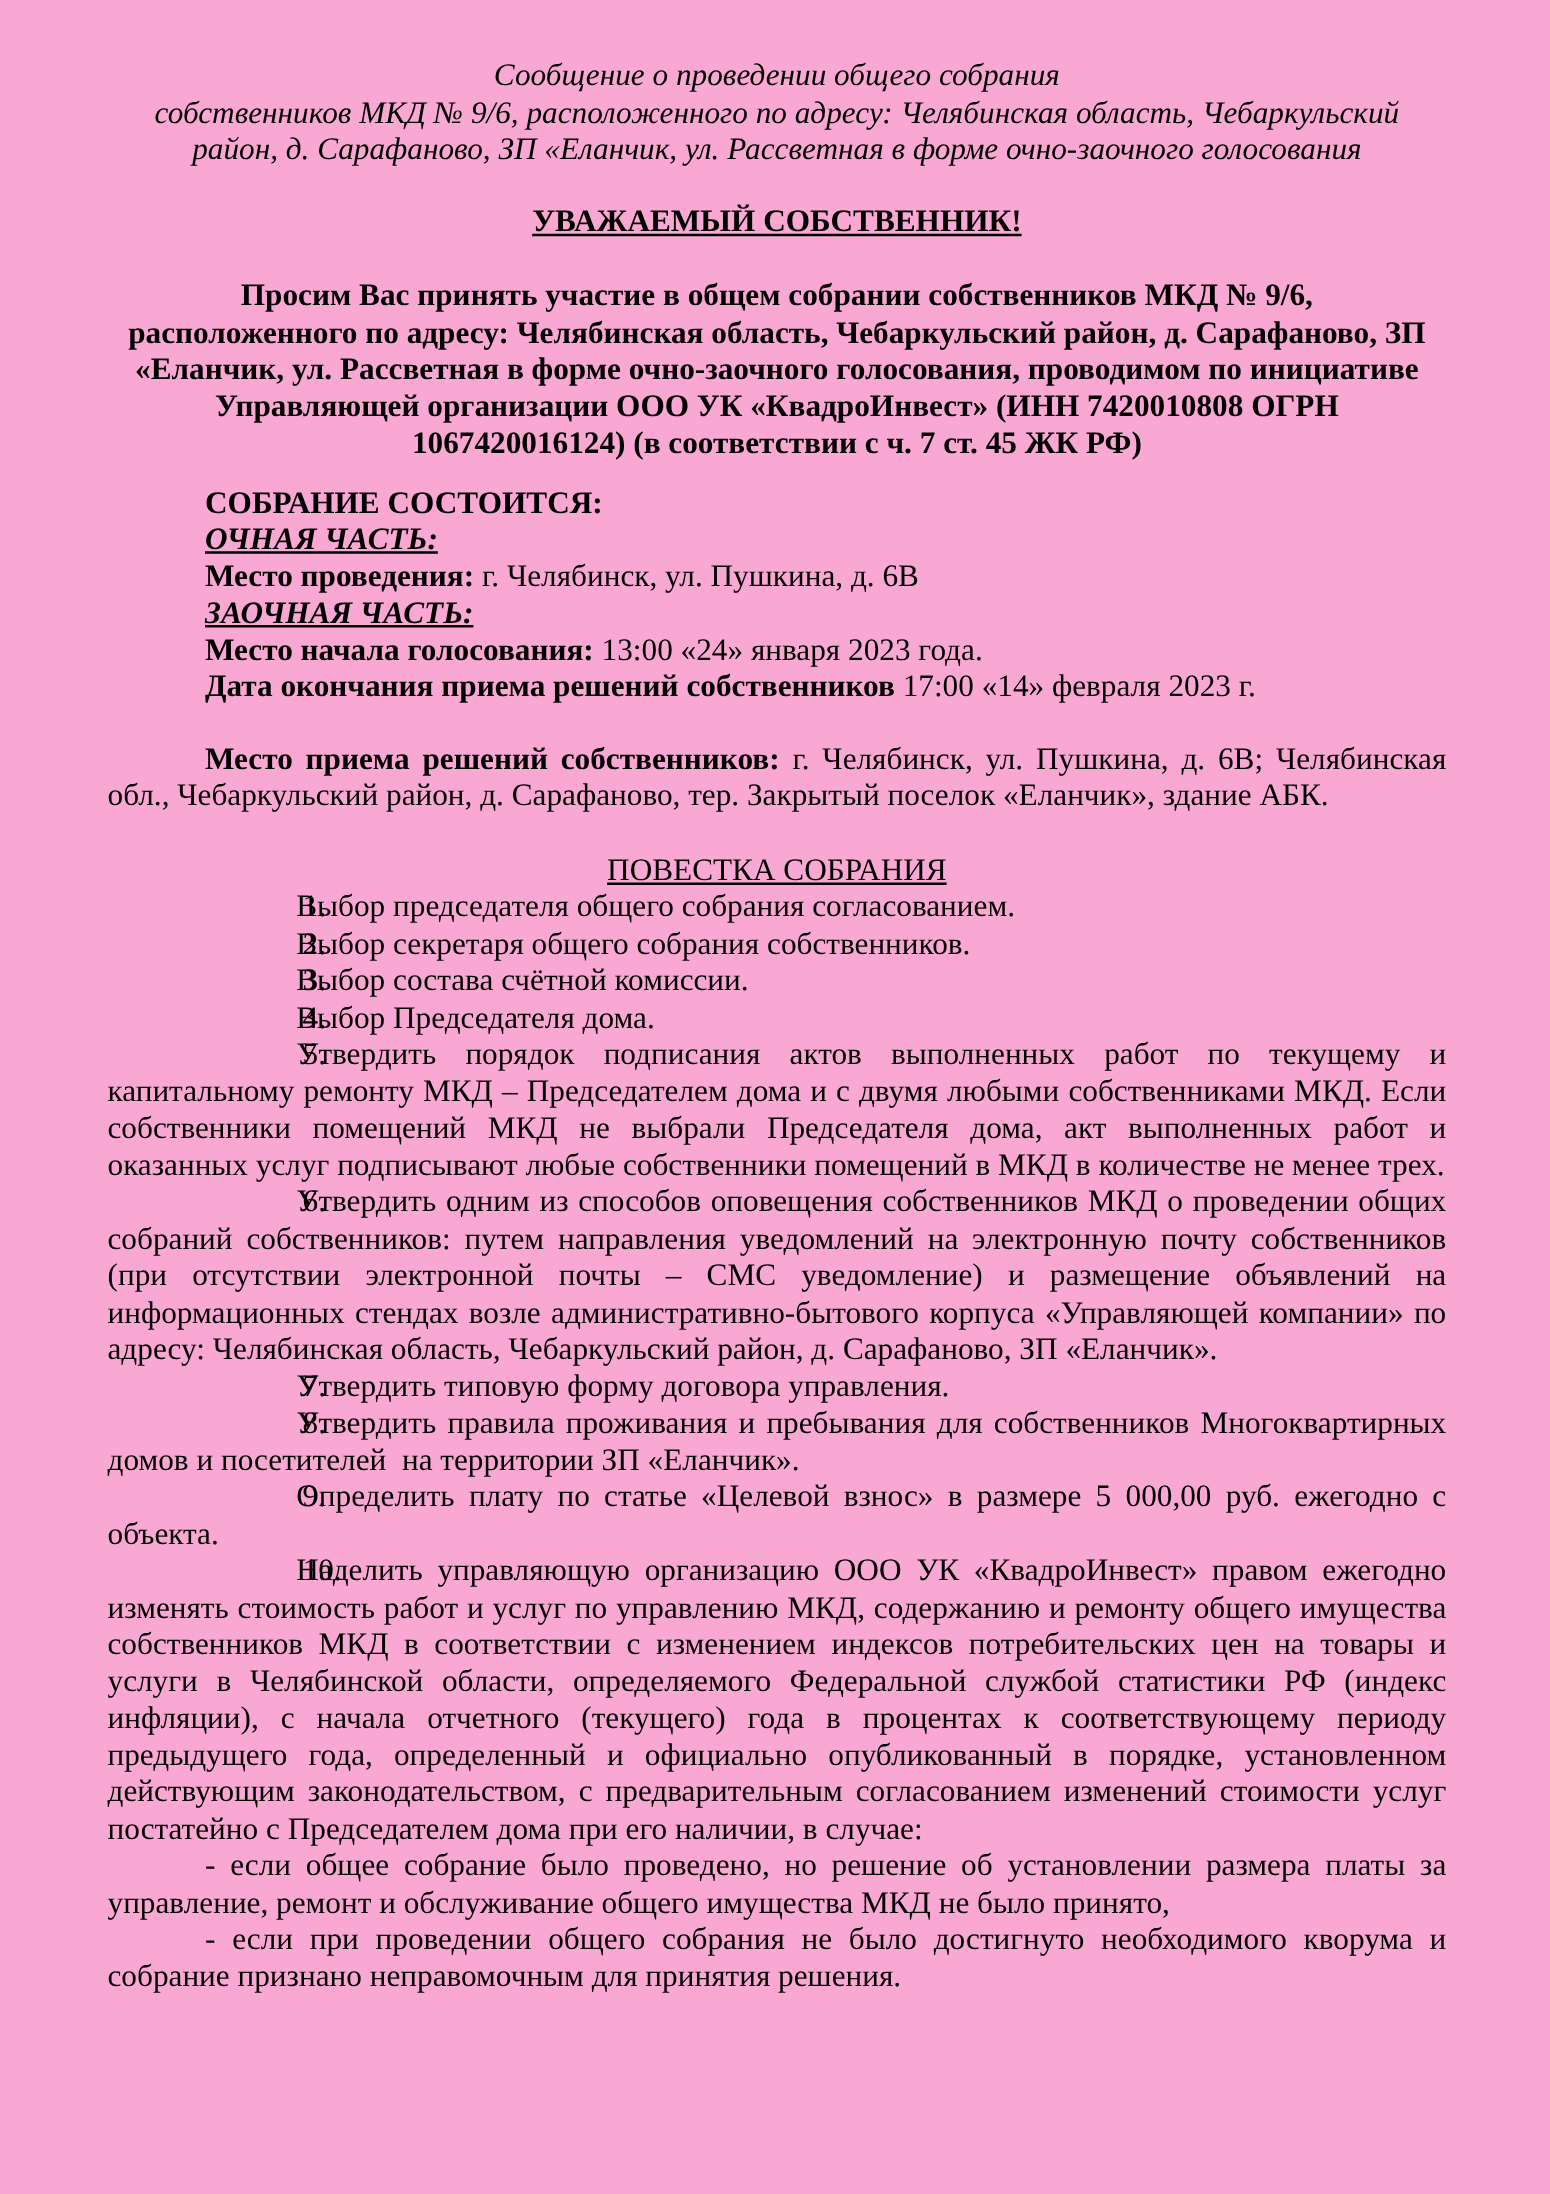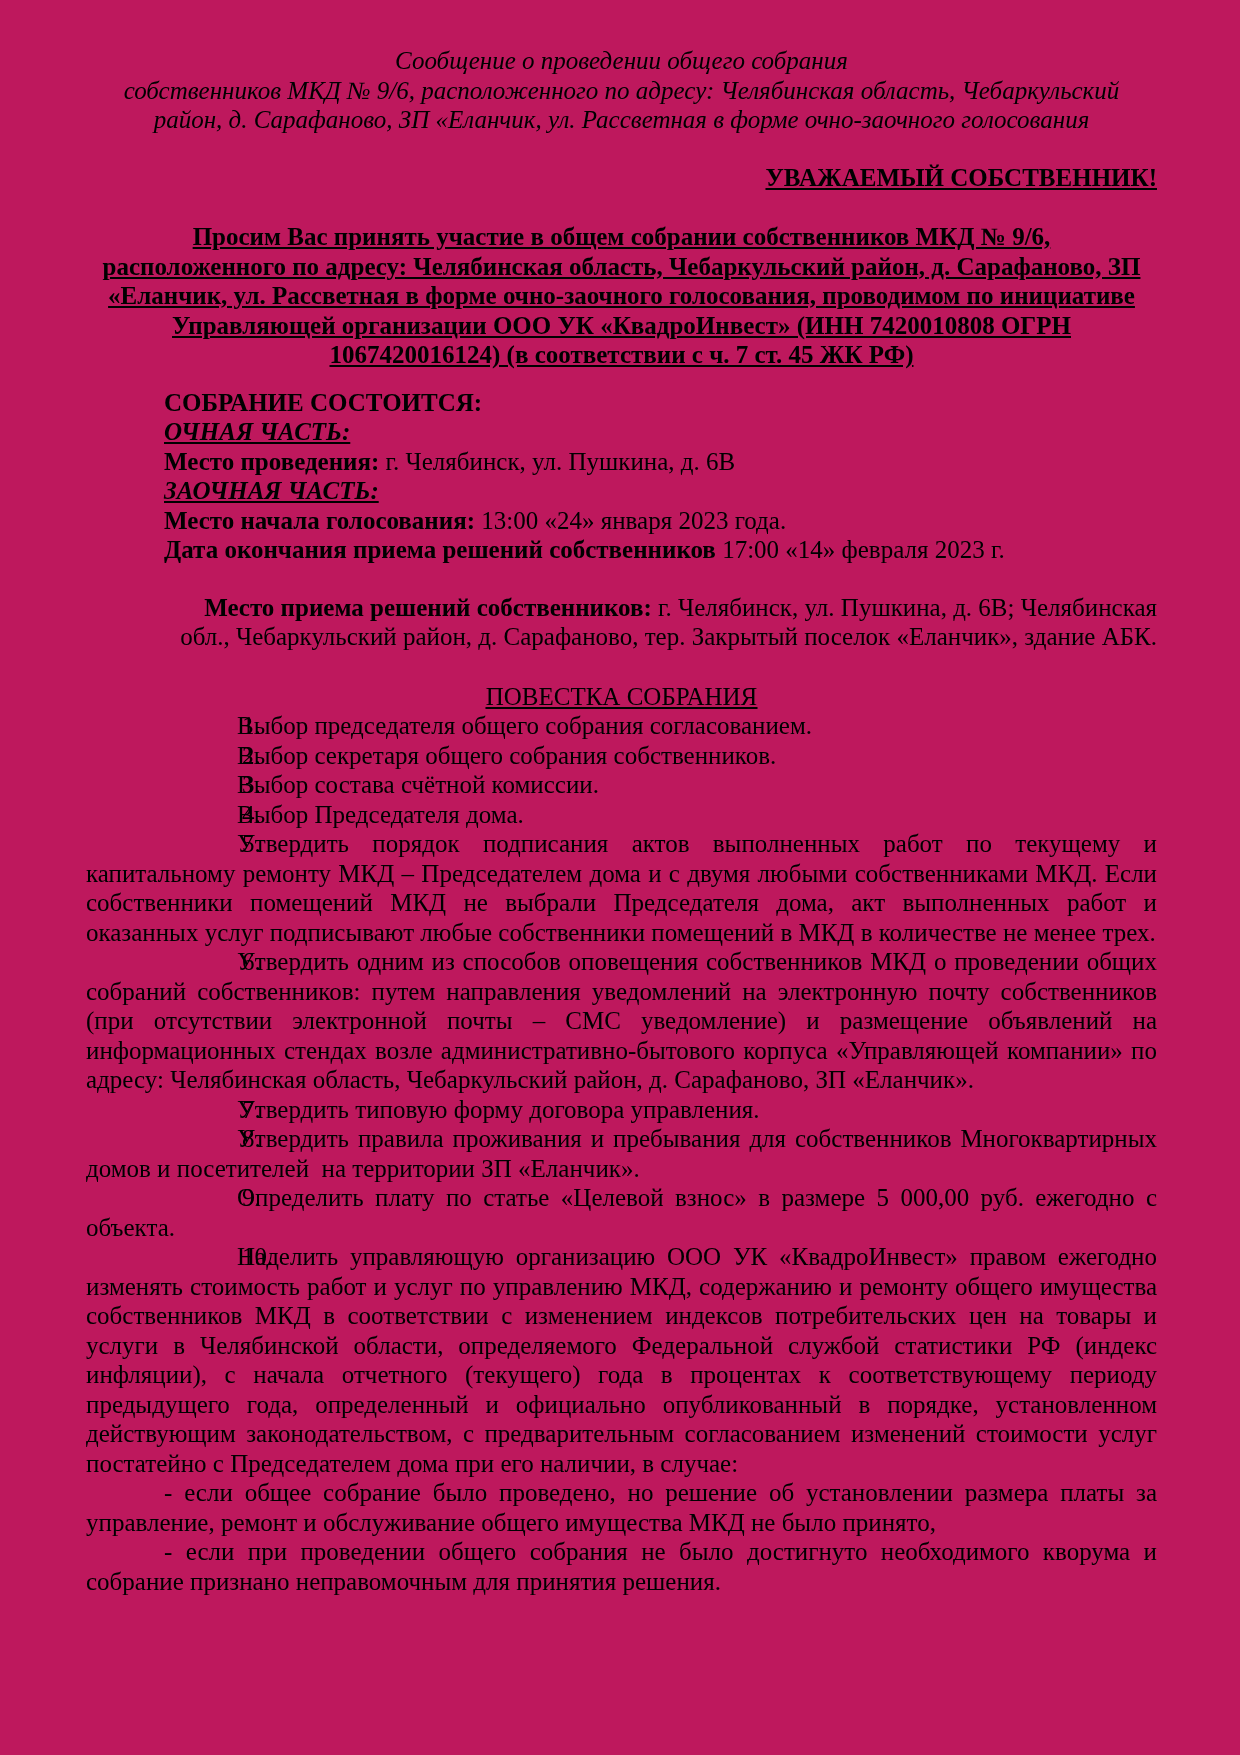--- a/index.html
+++ b/index.html
@@ -2,37 +2,37 @@
 <html lang="ru"><head>
 <meta charset="utf-8">
 <style>
   * { margin: 0; padding: 0; box-sizing: border-box; }
   html, body { background: #ffffff; }
   .page {
     position: relative;
     width: 1240px;
     height: 1755px;
     margin: 0 auto;
-    background: #be185d;
+    background: #f9a8d4;
     color: #000000;
     font-family: "Liberation Serif", "DejaVu Serif", serif;
     font-size: 25px;
     line-height: 29.5px;
     padding: 46px 83px 0 86px;
     overflow: hidden;
   }
   .center    { text-align: center; }
   .justify   { text-align: justify; }
   .prelines  { white-space: pre-line; }
   .italic    { font-style: italic; }
   .bold      { font-weight: bold; }
   .underline { text-decoration: underline; }
   .indent    { text-indent: 78px; }
-  .gap-1     { margin-top: 28px; text-align: right; }
-  .gap-2     { margin-top: 30px; text-decoration: underline; }
+  .gap-1     { margin-top: 28px; }
+  .gap-2     { margin-top: 30px; }
   .gap-3     { margin-top: 18px; }
   .num       { display: inline-block; width: 73px; }
 </style>
 </head>
 <body>
 
 <div class="page">
 
   <div class="center italic prelines">Сообщение о проведении общего собрания
 собственников МКД № 9/6, расположенного по адресу: Челябинская область, Чебаркульский

